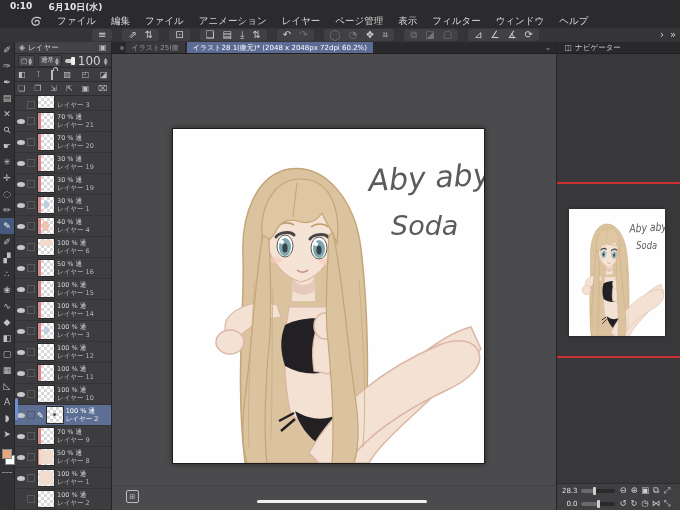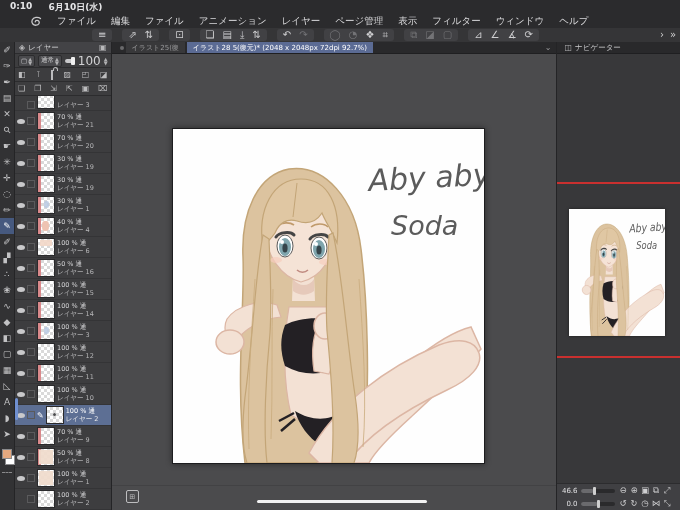--- a/index.html
+++ b/index.html
@@ -510,21 +510,21 @@
             </div>
           </div>
         </div>
       <div class="edge-ind"></div>
     </div>
 
     <div id="canvascol">
       <div id="tabbar">
         <span class="tabdot"></span>
         <span class="tab">イラスト25(復</span>
-        <span class="tab active">イラスト28 5(復元)* (2048 x 2048px 72dpi 92.7%)</span>
+        <span class="tab active">イラスト28 1(復元)* (2048 x 2048px 72dpi 60.2%)</span>
         <span class="tspacer"></span>
         <span class="tab-chev">⌄</span>
       </div>
       <div id="canvasarea">
         <div id="canvasframe">
           <svg width="311" height="334" viewBox="0 0 311 334">
               <use href="#art"></use>
             </svg>
         </div>
       </div>
@@ -543,21 +543,21 @@
         <div class="redline" style="top:128px;"></div>
         <div id="navthumb">
           <svg width="96" height="127" viewBox="0 0 311 334" preserveAspectRatio="none">
               <use href="#art"></use>
             </svg>
         </div>
         <div class="redline" style="top:302px;"></div>
       </div>
       <div id="viewcontrols">
         <div class="vc-row">
-          <span class="vc-val">46.6</span>
+          <span class="vc-val">28.3</span>
           <span class="vc-slider">
             <span class="fill" style="width:40%;"></span>
               <span class="knob" style="left:38%;"></span>
           </span>
           <span id="zoom-icons" style="display:flex;">
               <span class="vc-ic">⊖</span>
               <span class="vc-ic">⊕</span>
               <span class="vc-ic">▣</span>
               <span class="vc-ic">⧉</span>
               <span class="vc-ic">⤢</span>

